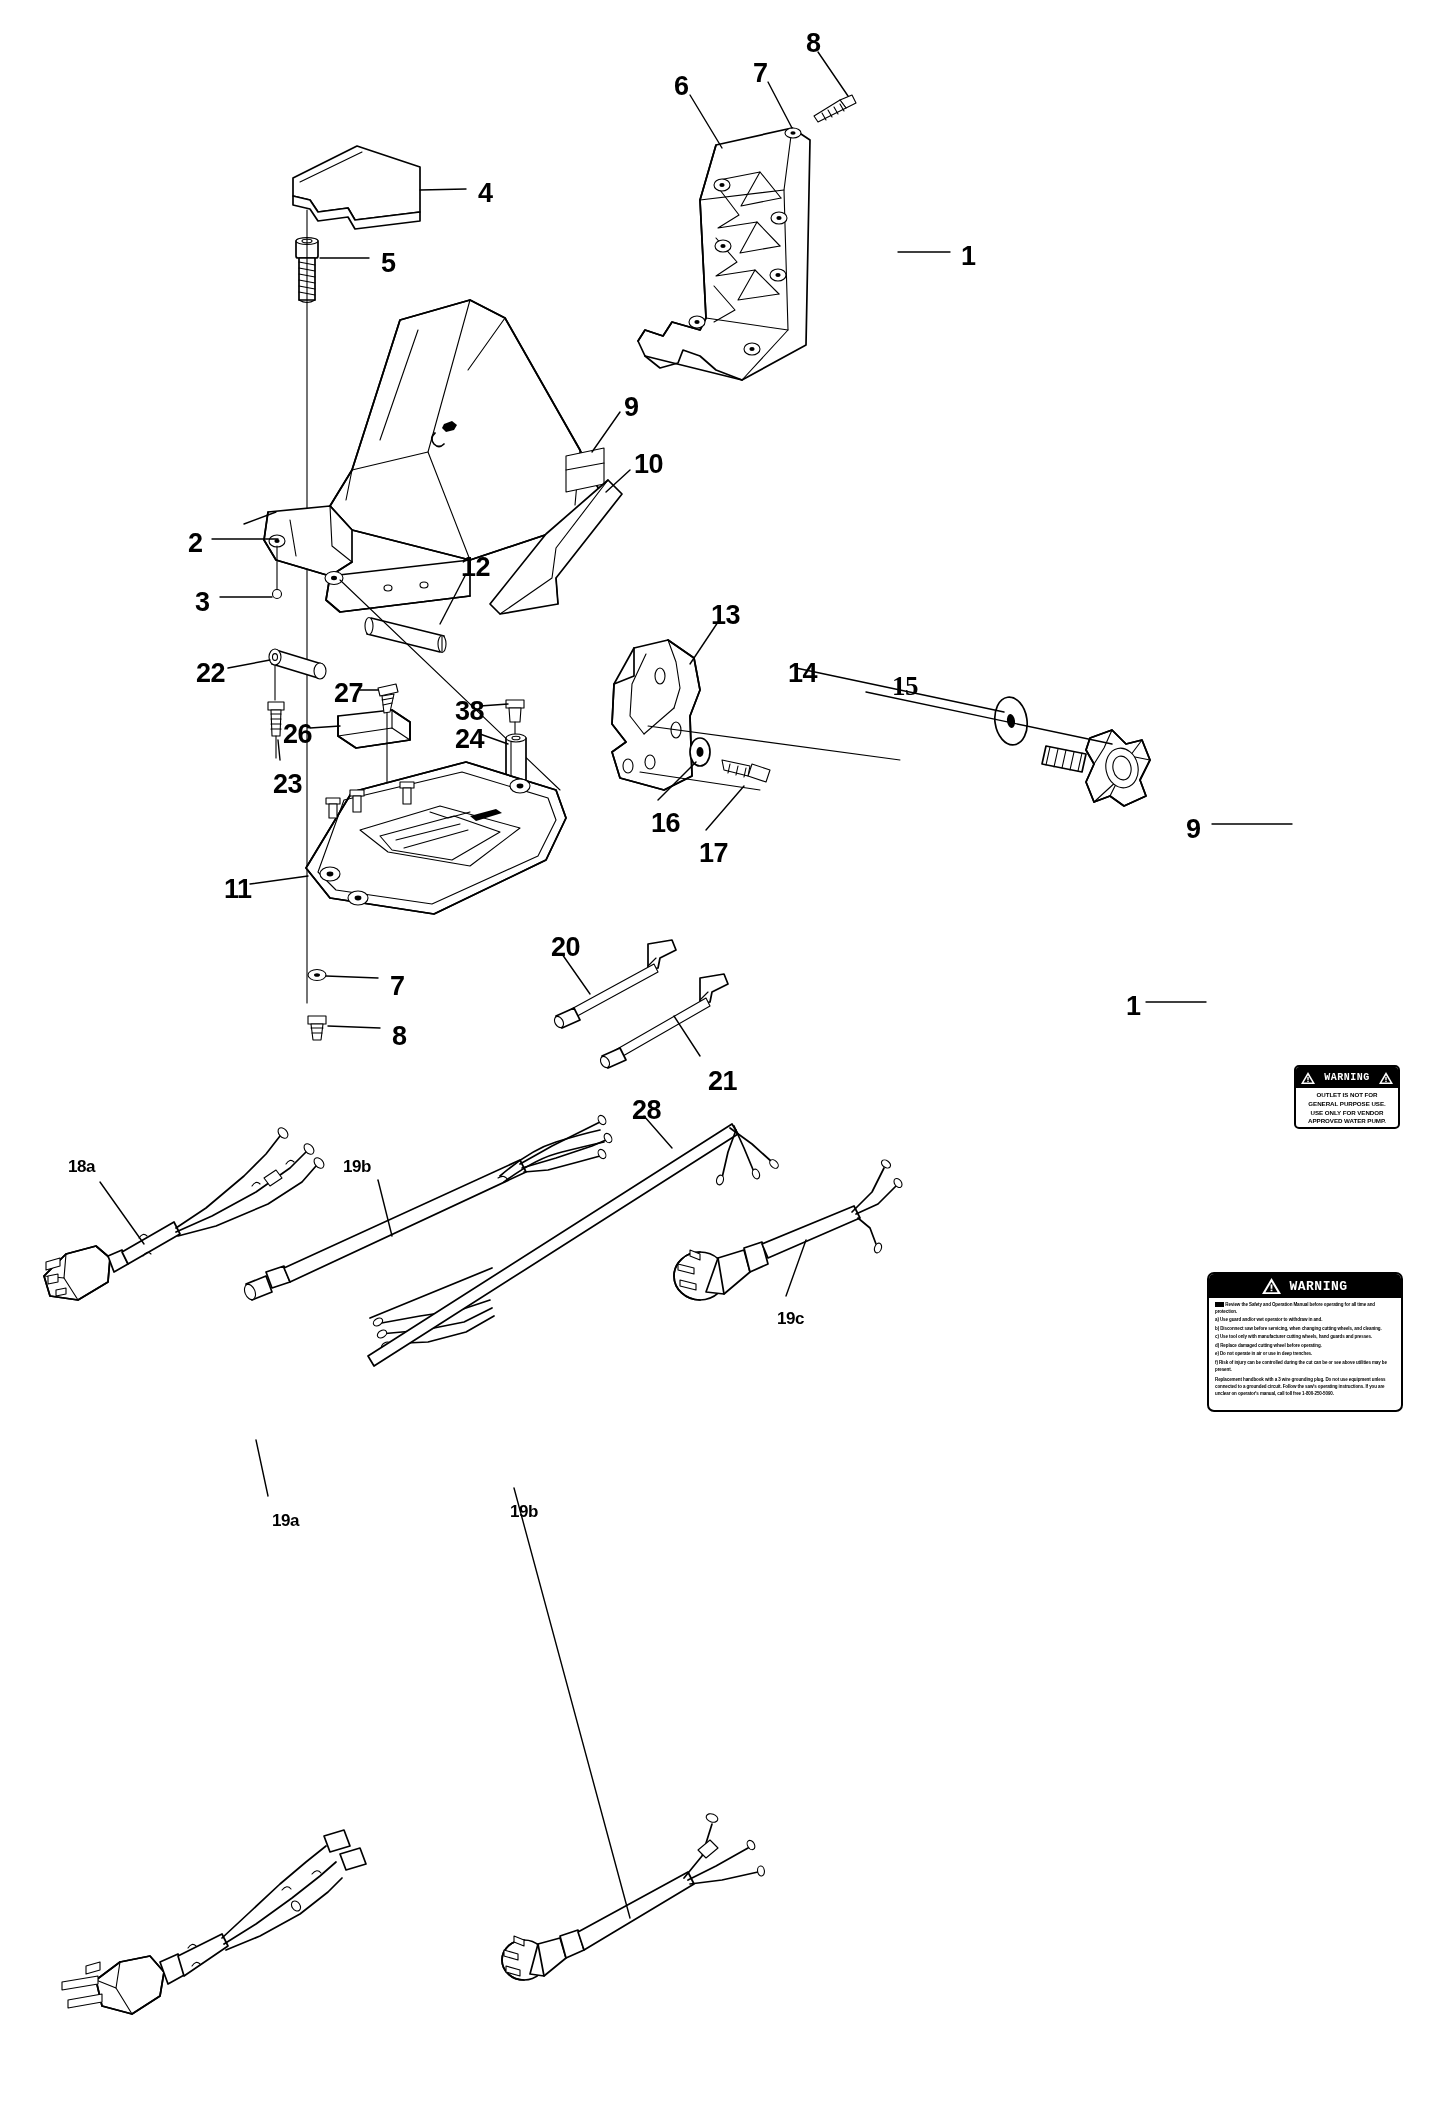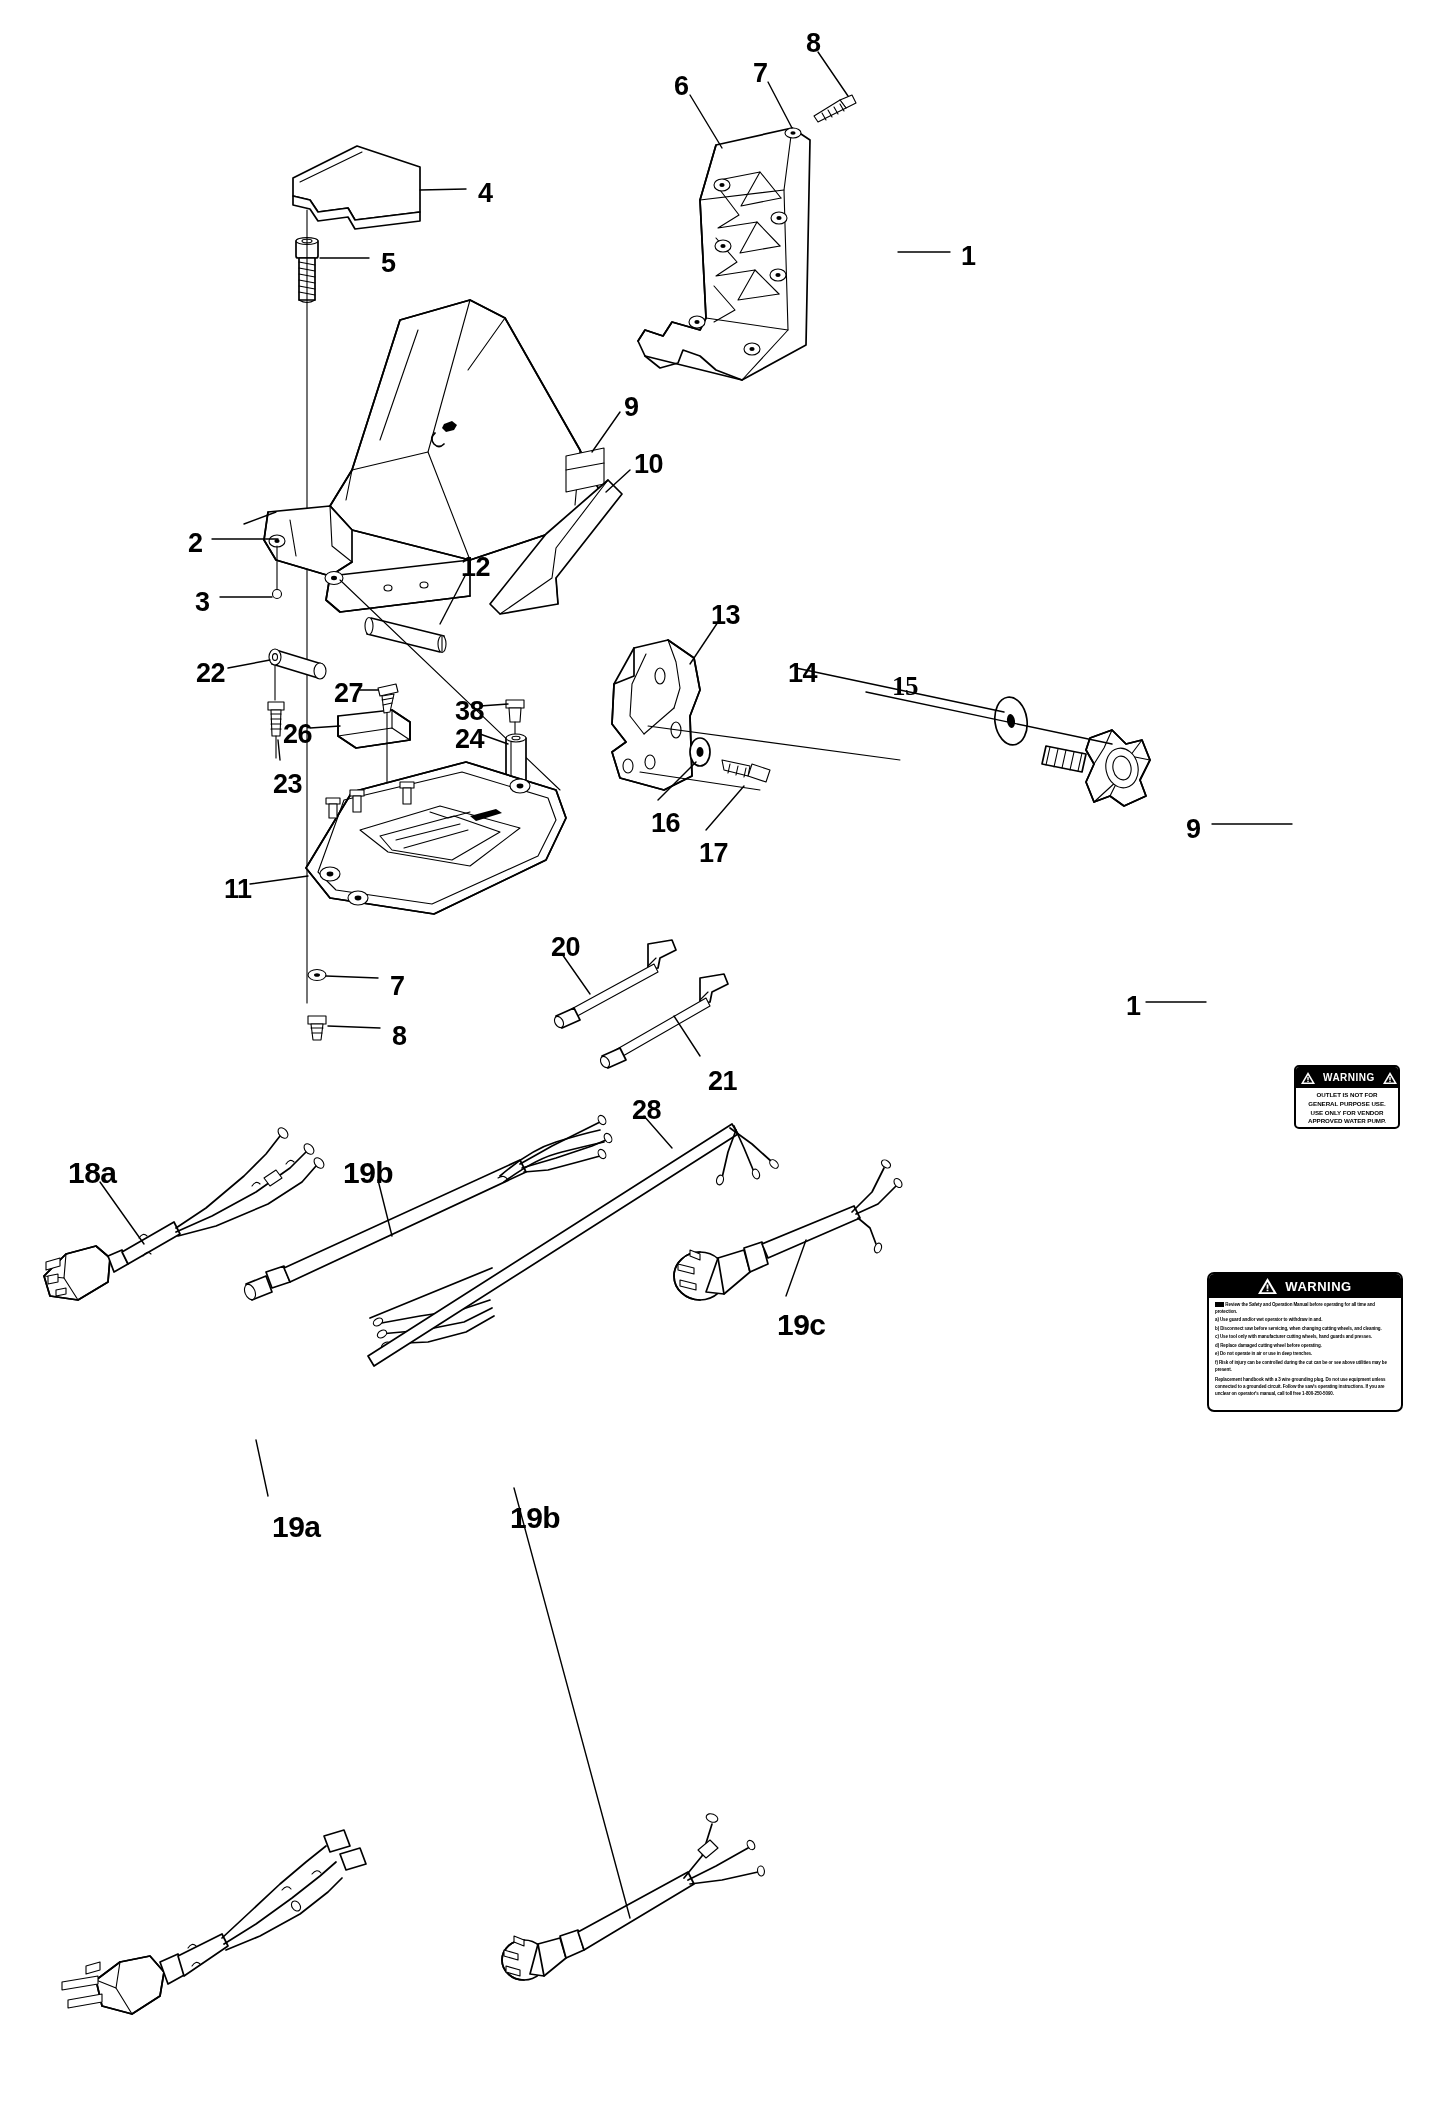--- a/index.html
+++ b/index.html
@@ -13,21 +13,21 @@
   .callout{
     position:absolute;
     font-family:"Liberation Sans",sans-serif;
     font-weight:bold;
     font-size:27px;
     color:#000000;
     line-height:1;
     white-space:nowrap;
     letter-spacing:-0.5px;
   }
-  .callout.sm{font-size:30px;}
+  .callout.sm{font-size:17px;}
   
   #art{position:absolute;left:0;top:0;width:1445px;height:2103px;pointer-events:none;}
   #art line,#art polyline,#art path,#art polygon,#art circle,#art ellipse,#art rect{
     vector-effect:non-scaling-stroke;
   }
   .ln{fill:none;stroke:#000;stroke-width:1.7;stroke-linecap:round;stroke-linejoin:round;}
   .ln-t{fill:none;stroke:#000;stroke-width:1.1;stroke-linecap:round;stroke-linejoin:round;}
   .ln-l{fill:none;stroke:#000;stroke-width:1.4;stroke-linecap:round;stroke-linejoin:round;}
   .fillw{fill:#ffffff;stroke:#000;stroke-width:1.7;stroke-linejoin:round;}
   .fillw-t{fill:#ffffff;stroke:#000;stroke-width:1.1;stroke-linejoin:round;}
@@ -35,21 +35,21 @@
   
   .warn{
     position:absolute;background:#ffffff;border:2.2px solid #000;
     border-radius:7px;box-sizing:border-box;overflow:hidden;
   }
   .warn-hdr{
     background:#000;color:#fff;display:flex;align-items:center;
     justify-content:center;gap:8px;box-sizing:border-box;
   }
   .warn-hdr .wtxt{
-    font-family:Liberation Sans, sans-serif;font-weight:bold;
+    font-family:Liberation Mono, monospace;font-weight:bold;
     letter-spacing:0.5px;color:#fff;
   }
   .tri{
     position:relative;display:inline-block;
   }
   .tri svg{display:block;}
   .warn-body{
     box-sizing:border-box;color:#000;
     font-family:"Liberation Sans",sans-serif;font-weight:bold;
   }

